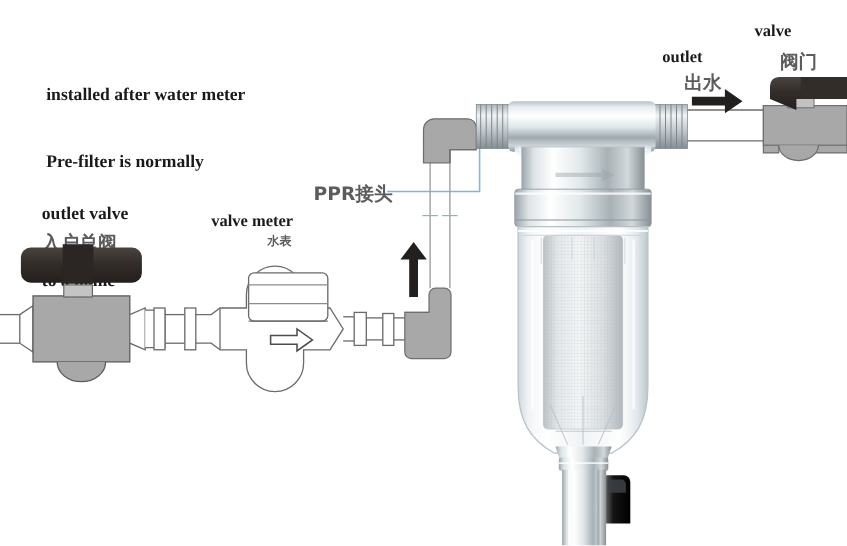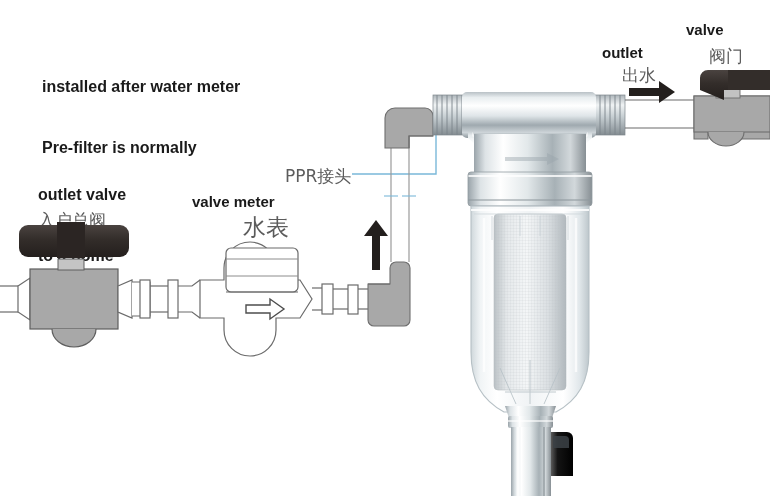--- a/index.html
+++ b/index.html
@@ -2,44 +2,44 @@
 <html><head>
 <meta charset="utf-8">
 <title>Pre-filter Installation Diagram</title>
 <style>
   html,body{margin:0;padding:0;background:#ffffff;}
   body{width:770px;height:496px;overflow:hidden;position:relative;
        font-family:"Liberation Serif",serif;}
   #stage{position:absolute;left:0;top:0;width:770px;height:496px;background:#fff;}
   #stage > *{position:absolute;}
 
-  .lbl{color:#1a1a1a;font-family:Liberation Sans, sans-serif;line-height:1.28;white-space:pre;}
+  .lbl{color:#1a1a1a;font-family:Liberation Serif, serif;line-height:1.28;white-space:pre;}
   .lbl-en{font-weight:700;}
-  .lbl-cn{color:#5c5c5c;font-family:"DejaVu Sans",sans-serif;font-weight:400;white-space:pre;}
+  .lbl-cn{color:#5c5c5c;font-family:"DejaVu Sans",sans-serif;font-weight:700;white-space:pre;}
 
   svg{display:block;overflow:visible;}
 </style>
 </head>
 <body>
 
 <div id="stage">
 
   <div class="lbl lbl-en" style="left:42px;top:36px;font-size:16px;">
     <div>installed after water meter</div>
     <div>Pre-filter is normally</div>
   </div>
 
   <div class="lbl lbl-en" style="left:38px;top:144px;font-size:16px;">
     <div>outlet valve</div>
     <div>to a home</div>
   </div>
   <div class="lbl-cn" style="left:38px;top:209px;font-size:17px;">入户总阀</div>
 
   <div class="lbl lbl-en" style="left:192px;top:192px;font-size:15px;">valve meter</div>
-  <div class="lbl-cn" style="left:243px;top:212px;font-size:23px;">水表</div>
+  <div class="lbl-cn" style="left:243px;top:212px;font-size:11px;">水表</div>
 
   <div class="lbl-cn" style="left:285px;top:165px;font-size:17px;">PPR接头</div>
 
   <div class="lbl lbl-en" style="left:602px;top:43px;font-size:15px;">outlet</div>
   <div class="lbl-cn" style="left:622px;top:64px;font-size:17px;">出水</div>
 
   <div class="lbl lbl-en" style="left:686px;top:20px;font-size:15px;">valve</div>
   <div class="lbl-cn" style="left:709px;top:45px;font-size:17px;">阀门</div>
 
   <svg width="770" height="496" viewBox="0 0 770 496" style="left:0;top:0;">

